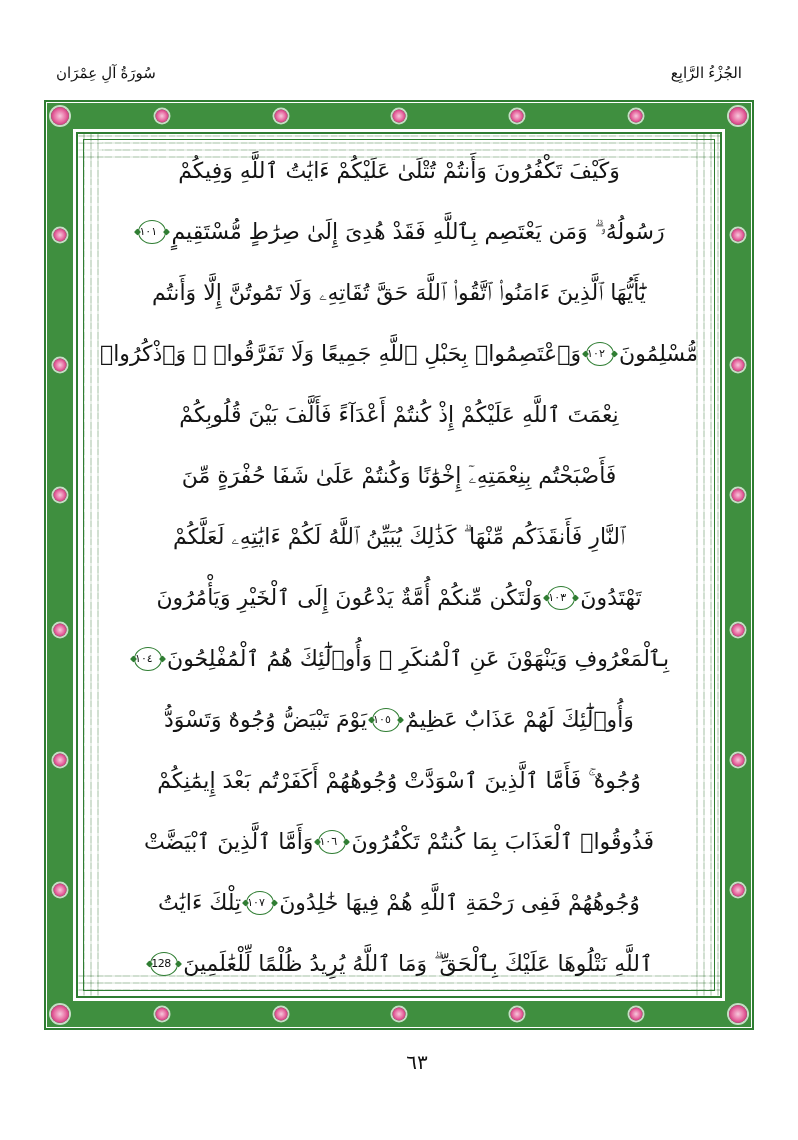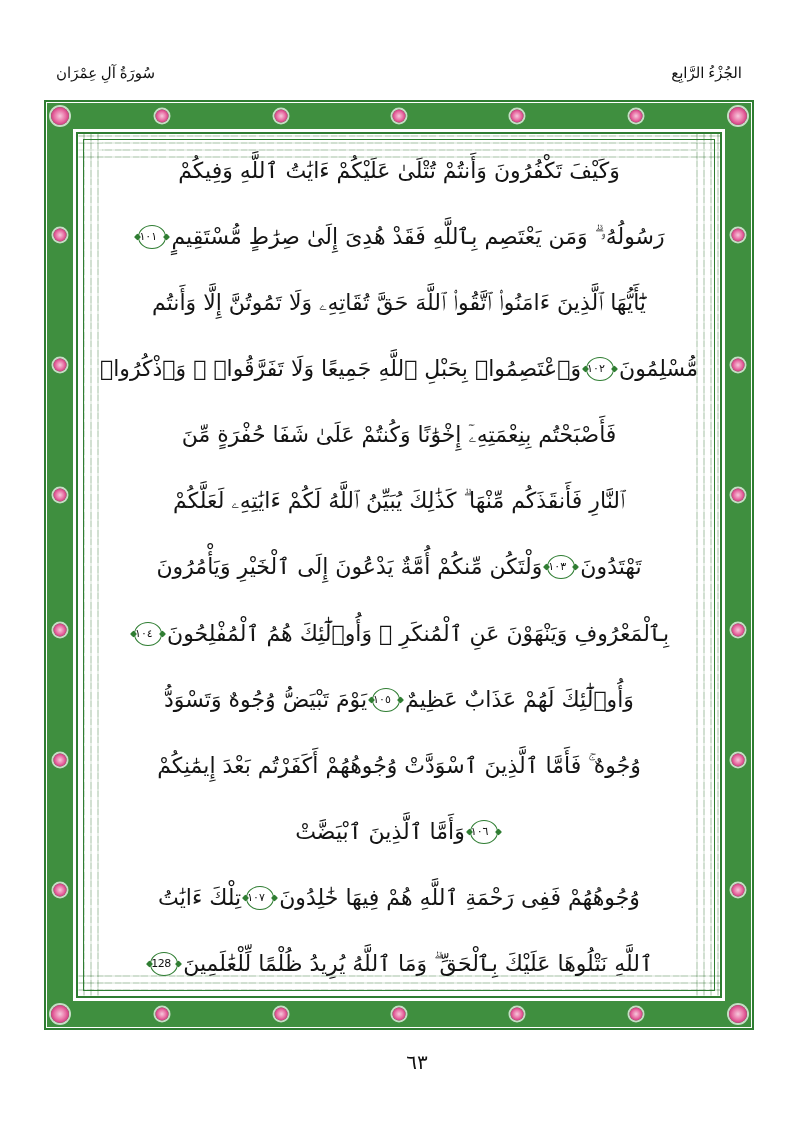--- a/index.html
+++ b/index.html
@@ -28,21 +28,21 @@
     left: 56px;
     right: 56px;
     height: 26px;
     display: flex;
     flex-direction: row-reverse;
     justify-content: space-between;
     align-items: center;
     direction: rtl;
   }
   .header-text {
-    font-family: Liberation Serif, serif;
+    font-family: Liberation Sans, sans-serif;
     font-size: 15px;
     color: #111111;
     letter-spacing: 0.5px;
     white-space: nowrap;
   }
 
   
   .frame {
     position: absolute;
     top: 100px;
@@ -311,20 +311,23 @@
     <div class="aya-line">
       <span>يَٰٓأَيُّهَا ٱلَّذِينَ ءَامَنُوا۟ ٱتَّقُوا۟ ٱللَّهَ حَقَّ تُقَاتِهِۦ وَلَا تَمُوتُنَّ إِلَّا وَأَنتُم</span>
     </div>
 
     <div class="aya-line">
       <span>مُّسْلِمُونَ</span>
       <span class="aya-num">١٠٢</span>
       <span>وَٱعْتَصِمُوا۟ بِحَبْلِ ٱللَّهِ جَمِيعًا وَلَا تَفَرَّقُوا۟ ۚ وَٱذْكُرُوا۟</span>
     </div>
 
+    <div class="aya-line">
+      <span>نِعْمَتَ ٱللَّهِ عَلَيْكُمْ إِذْ كُنتُمْ أَعْدَآءً فَأَلَّفَ بَيْنَ قُلُوبِكُمْ</span>
+    </div>
 
     <div class="aya-line">
       <span>فَأَصْبَحْتُم بِنِعْمَتِهِۦٓ إِخْوَٰنًا وَكُنتُمْ عَلَىٰ شَفَا حُفْرَةٍ مِّنَ</span>
     </div>
 
     <div class="aya-line">
       <span>ٱلنَّارِ فَأَنقَذَكُم مِّنْهَا ۗ كَذَٰلِكَ يُبَيِّنُ ٱللَّهُ لَكُمْ ءَايَٰتِهِۦ لَعَلَّكُمْ</span>
     </div>
 
     <div class="aya-line">
@@ -343,20 +346,21 @@
       <span>وَأُو۟لَٰٓئِكَ لَهُمْ عَذَابٌ عَظِيمٌ</span>
       <span class="aya-num">١٠٥</span>
       <span>يَوْمَ تَبْيَضُّ وُجُوهٌ وَتَسْوَدُّ</span>
     </div>
 
     <div class="aya-line">
       <span>وُجُوهٌ ۚ فَأَمَّا ٱلَّذِينَ ٱسْوَدَّتْ وُجُوهُهُمْ أَكَفَرْتُم بَعْدَ إِيمَٰنِكُمْ</span>
     </div>
 
     <div class="aya-line">
+      <span>فَذُوقُوا۟ ٱلْعَذَابَ بِمَا كُنتُمْ تَكْفُرُونَ</span>
       <span class="aya-num">١٠٦</span>
       <span>وَأَمَّا ٱلَّذِينَ ٱبْيَضَّتْ</span>
     </div>
 
     <div class="aya-line">
       <span>وُجُوهُهُمْ فَفِى رَحْمَةِ ٱللَّهِ هُمْ فِيهَا خَٰلِدُونَ</span>
       <span class="aya-num">١٠٧</span>
       <span>تِلْكَ ءَايَٰتُ</span>
     </div>
 

